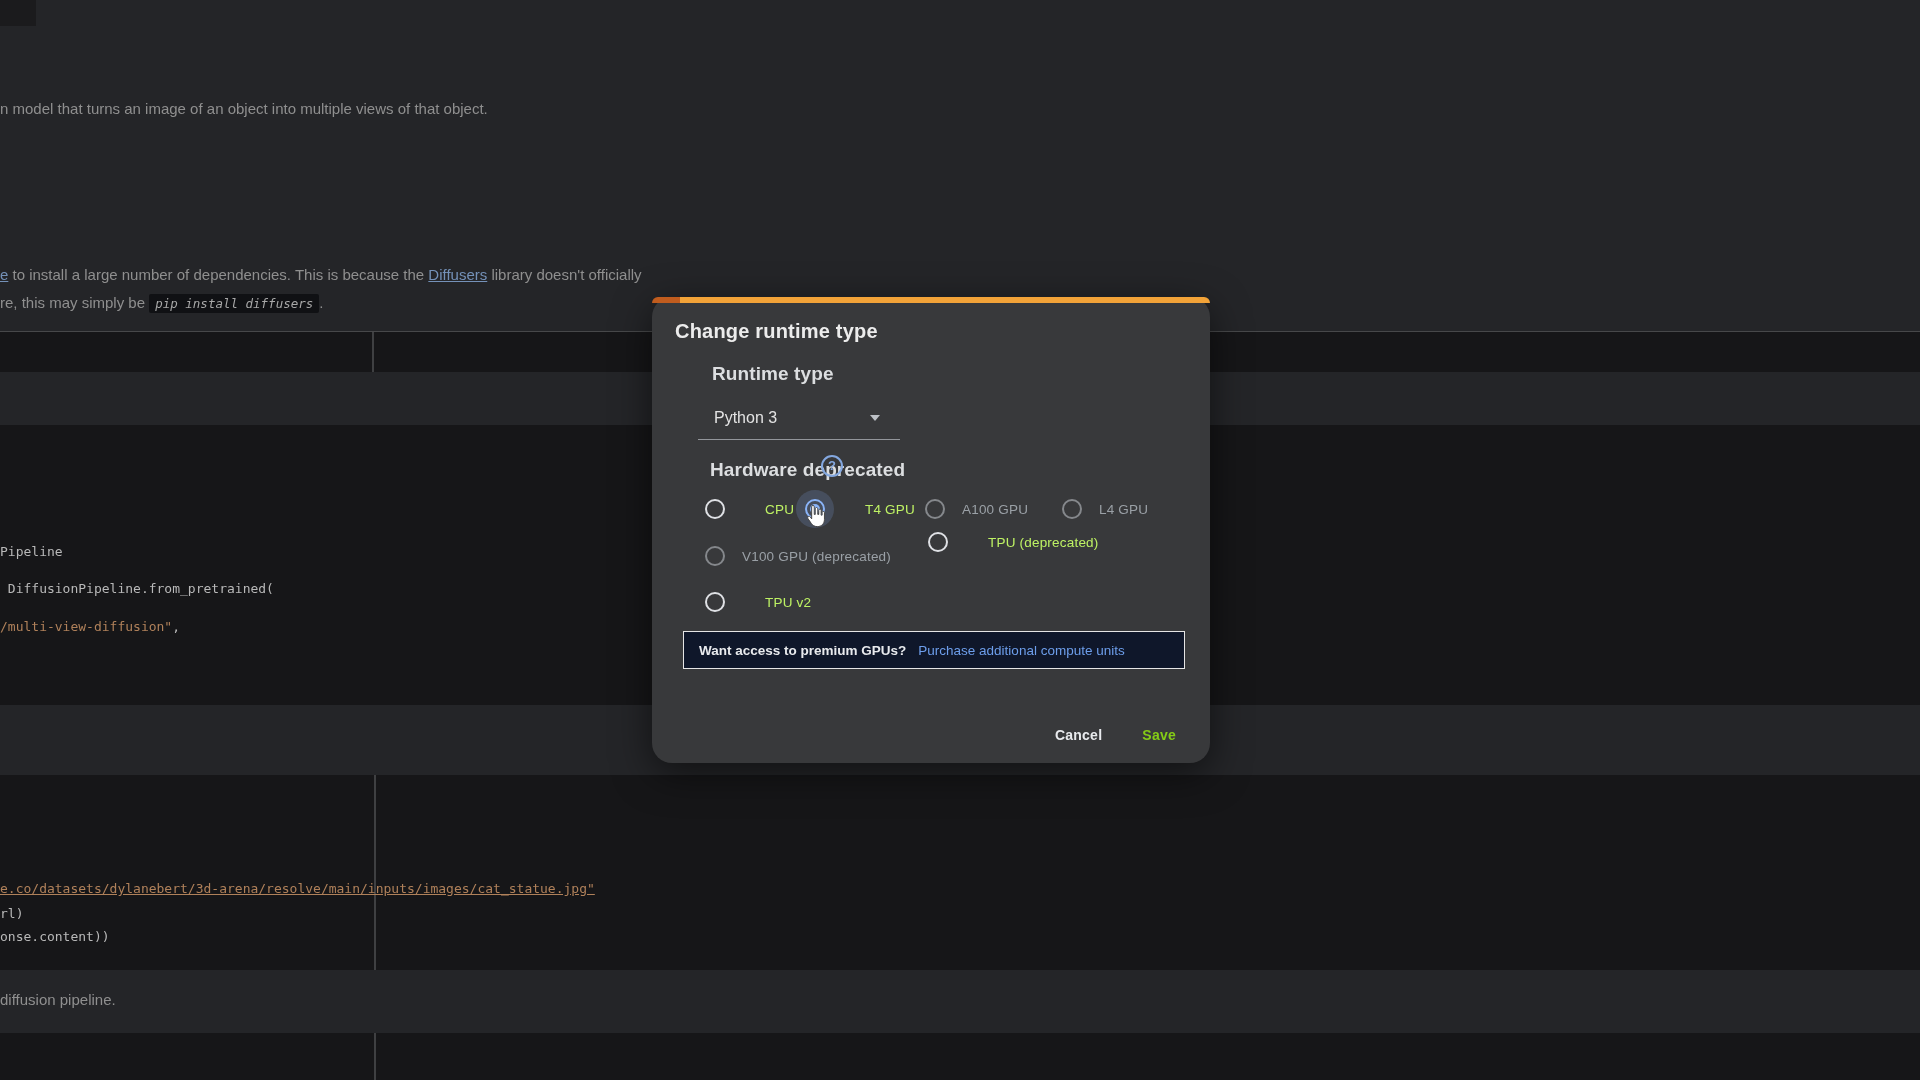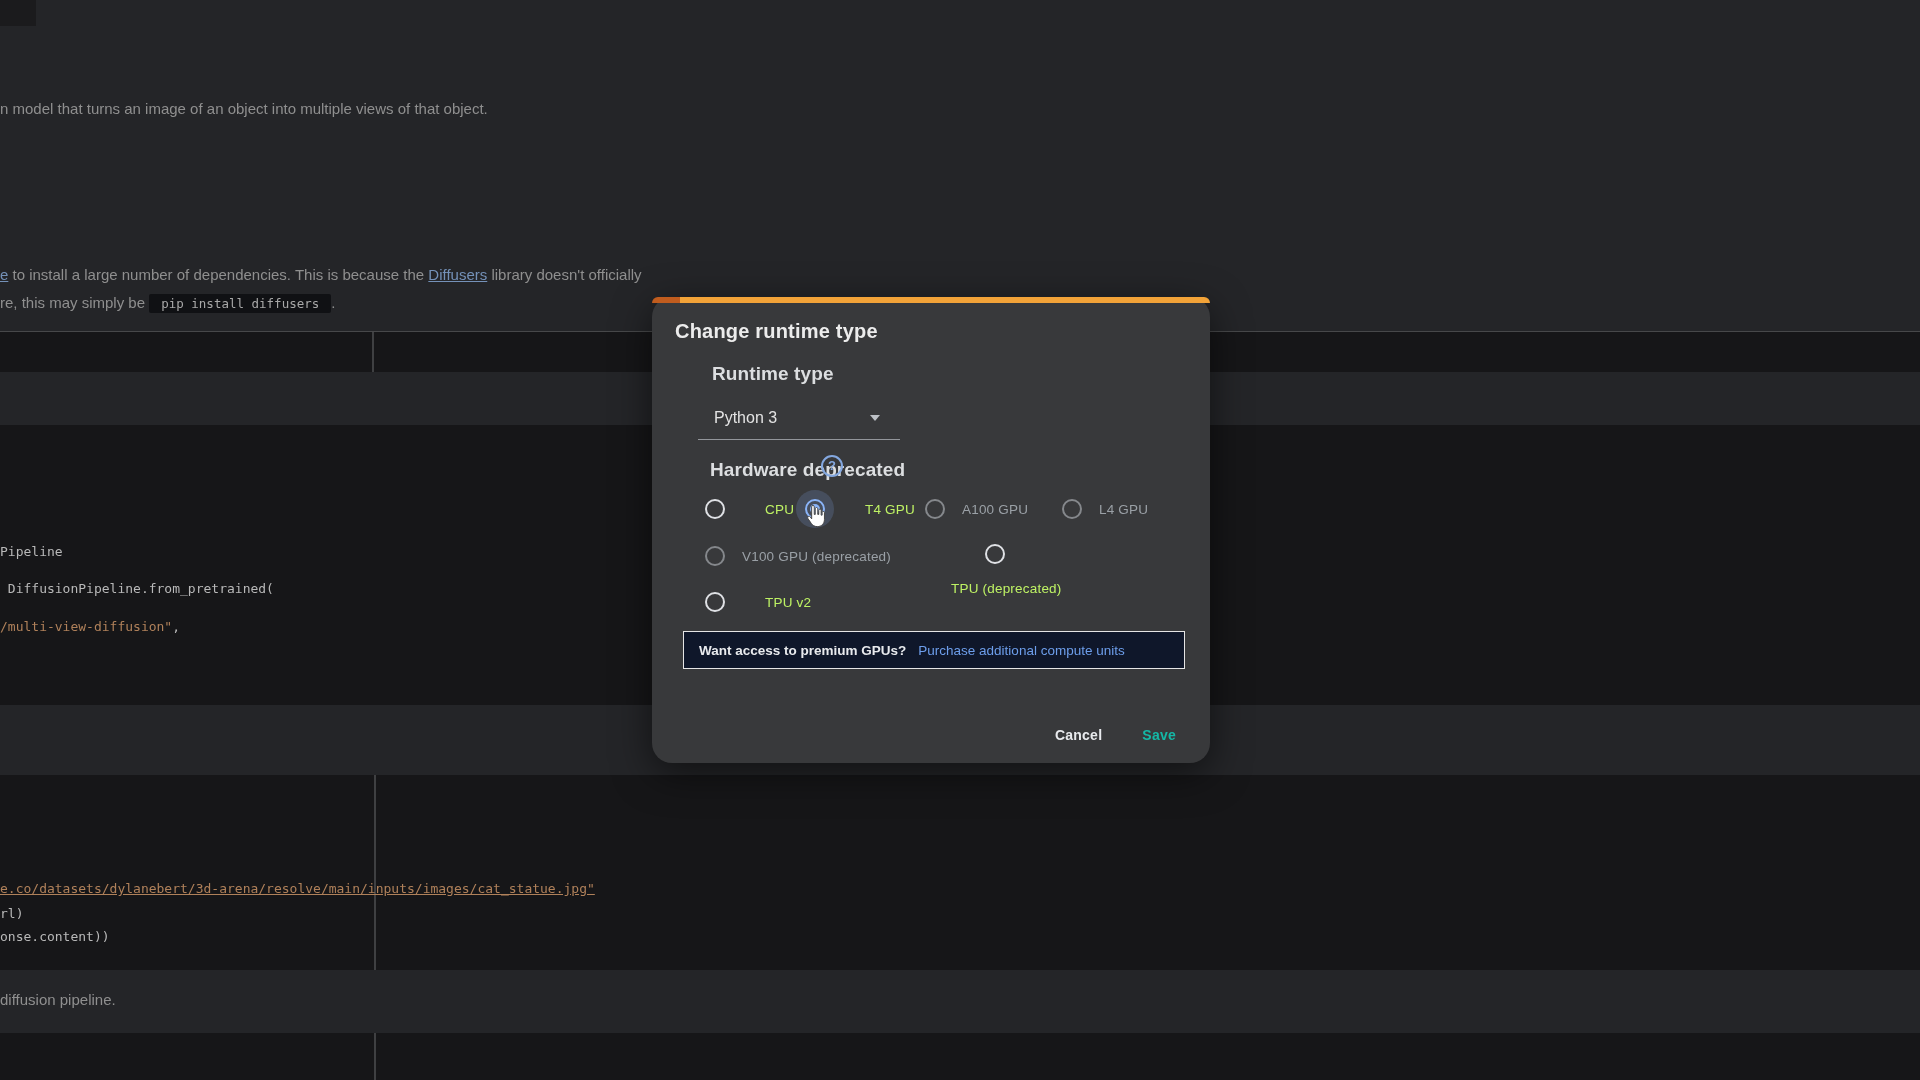--- a/index.html
+++ b/index.html
@@ -11,21 +11,21 @@
   }
   .mono { font-family:"DejaVu Sans Mono","Liberation Mono",monospace; }
 
   
   .abs { position:absolute; }
   .bg-text { color:#8f8f8f; font-size:15px; white-space:nowrap; }
   .bg-link { color:#7491b8; text-decoration:underline; }
   .code-chip {
     font-family:"DejaVu Sans Mono","Liberation Mono",monospace;
     font-size:12.5px; color:#a8a8a8; background:#101114;
-    padding:2px 12px; border-radius:2px;
+    padding:2px 6px; border-radius:2px;font-style:italic;
   }
   .band { position:absolute; left:0; width:1920px; background:#161618; }
   .band-divider { position:absolute; top:0; bottom:0; width:2px; background:#3f4042; }
   .code-line { position:absolute; left:0; color:#b9b9b9; font-size:13px; white-space:pre; }
   .code-string { color:#b0815a; }
   .code-string-u { color:#b0815a; text-decoration:underline; }
   .url-line { color:#9a9a9a; font-size:13px; text-decoration:underline; white-space:pre; }
 
   
   .dialog {
@@ -74,21 +74,21 @@
     position:absolute; left:31px; top:334px; width:502px; height:38px;
     background:#0f172a; border:1px solid #e5e5e5;
     display:flex; align-items:center; padding-left:15px;
   }
   .banner-text { font-size:13.5px; font-weight:700; color:#e8eaed; white-space:nowrap; }
   .banner-link { font-size:13.5px; font-weight:500; color:#6d9eeb; margin-left:12px; white-space:nowrap; cursor:pointer; }
 
   .btn-row { position:absolute; right:22px; top:424px; display:flex; gap:16px; }
   .btn { font-size:14px; font-weight:600; letter-spacing:.25px; padding:6px 12px; border-radius:4px; cursor:pointer; background:transparent; border:none; }
   .btn.cancel { color:#e8eaed; }
-  .btn.save { color:#14b8a6; }
+  .btn.save { color:#84cc16; }
 </style>
 </head>
 <body>
 
 <div class="abs" style="left:0;top:0;width:36px;height:26px;background:#1b1b1d;"></div>
 
 <div class="abs bg-text" style="left:0;top:100px;">n model that turns an image of an object into multiple views of that object.</div>
 
 <div class="abs bg-text" style="left:0;top:266px;">
   <span class="bg-link">e</span><span> to install a large number of dependencies. This is because the </span><span class="bg-link">Diffusers</span><span> library doesn't officially</span>
@@ -152,21 +152,21 @@
   </div>
   <div class="opt disabled" style="left:410px;top:202px;">
     <span class="radio"></span>
     <span class="lbl">L4 GPU</span>
   </div>
 
   <div class="opt disabled" style="left:53px;top:249px;">
     <span class="radio"></span>
     <span class="lbl">V100 GPU (deprecated)</span>
   </div>
-  <div class="opt enabled" style="left:276px;top:247px;flex-direction:column;">
+  <div class="opt enabled" style="left:276px;top:235px;">
     <span class="radio"></span>
     <span class="lbl">TPU (deprecated)</span>
   </div>
 
   <div class="opt enabled" style="left:53px;top:295px;">
     <span class="radio"></span>
     <span class="lbl">TPU v2</span>
   </div>
 
   <svg class="cursor-hand" viewBox="0 0 24 24">

